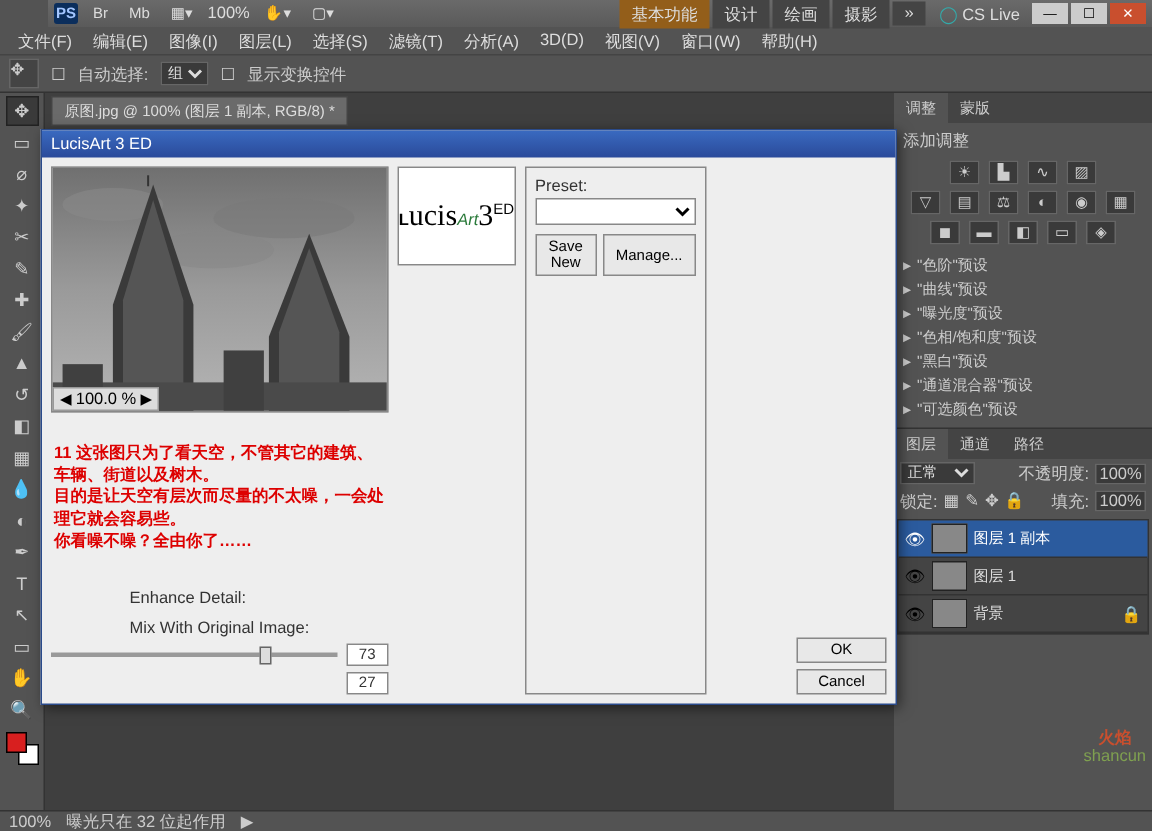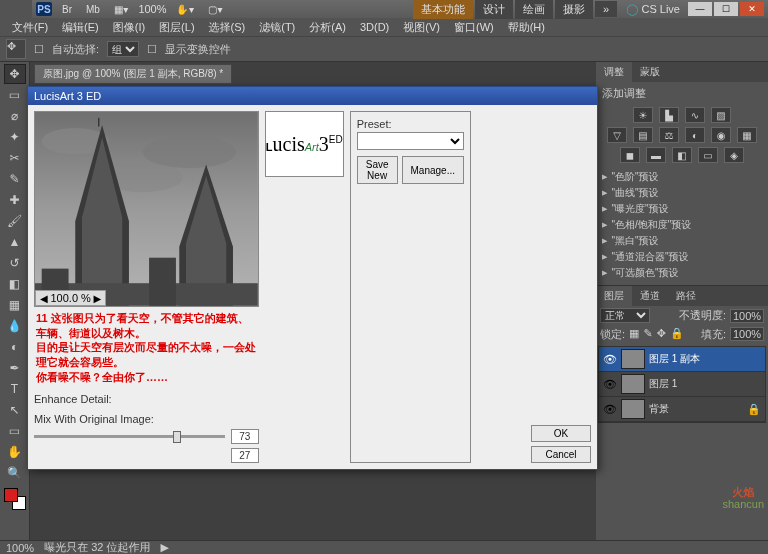--- a/index.html
+++ b/index.html
@@ -60,22 +60,22 @@
 .big-wm { position: absolute; top: 333px; left: 380px; font-size: 28px; color: rgba(150,150,150,0.4); letter-spacing: 6px; pointer-events: none; }
 
 
 .dialog { position: absolute; top: 86px; left: 27px; width: 571px; height: 384px; background: #eeeeee; border: 1px solid #2a4a8a; box-shadow: 2px 2px 8px rgba(0,0,0,0.5); }
 .dlg-title { height: 18px; background: linear-gradient(#3a6ac0,#2a4a9a); color: white; font-size: 11px; padding: 2px 6px; display: flex; align-items: center; }
 .dlg-body { padding: 6px; display: flex; gap: 6px; height: calc(100% - 18px); }
 .dlg-left { width: 332px; display: flex; flex-direction: column; }
 .dlg-preview { border: 1px solid #888; height: 266px; background: #aaa; position: relative; overflow: hidden; }
 .dlg-preview svg { width: 100%; height: 100%; display: block; }
 .dlg-preview .pct { position: absolute; bottom: 0; left: 0; background: #ddd; padding: 1px 4px; font-size: 10px; border: 1px solid #999; }
-.red-text { color: #d00; font-size: 11px; line-height: 1.35; padding: 4px 2px; font-weight: bold; }
-.slider-row { display: flex; align-items: center; gap: 6px; margin-top: 4px; font-size: 10px; color: #333; }
+.red-text { color: #d00; font-size: 11px; line-height: 1.35; padding: 20px 2px; font-weight: bold; }
+.slider-row { display: flex; align-items: center; gap: 6px; margin-top: 4px; font-size: 10px; color: #333; justify-content: center; }
 .slider-row .lbl { width: 120px; }
 .slider-row .track { flex: 1; height: 3px; background: #999; position: relative; }
 .slider-row .track .thumb { position: absolute; top: -4px; width: 8px; height: 12px; background: #ddd; border: 1px solid #666; }
 .slider-row .val { width: 28px; border: 1px solid #888; background: white; text-align: center; font-size: 10px; padding: 1px; }
 .dlg-right { flex: 1; display: flex; flex-direction: row; gap: 6px; }
 .logo-box { border: 1px solid #888; height: 66px; background: white; display: flex; align-items: center; justify-content: center; }
 .logo-box .lucis { font-family: serif; font-size: 20px; }
 .logo-box .lucis .L { font-weight: bold; }
 .logo-box .lucis .art { font-style: italic; color: #2a7a3a; }
 .logo-box .lucis sup { font-size: 10px; }

